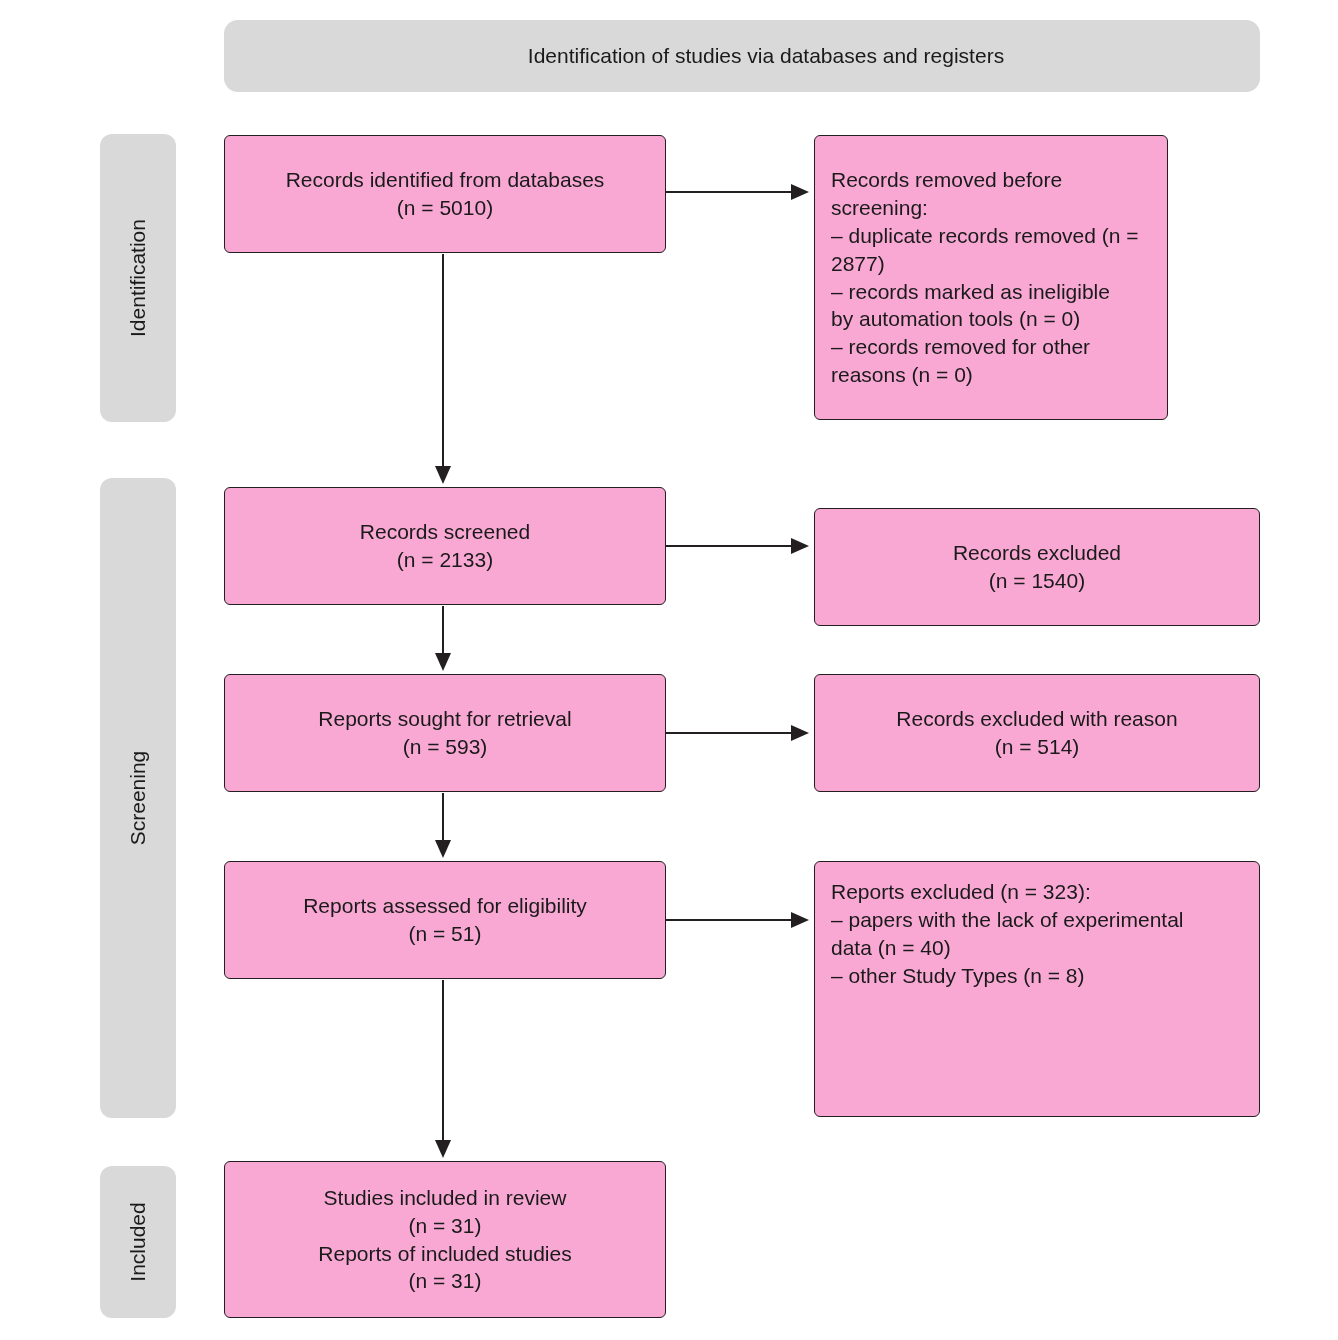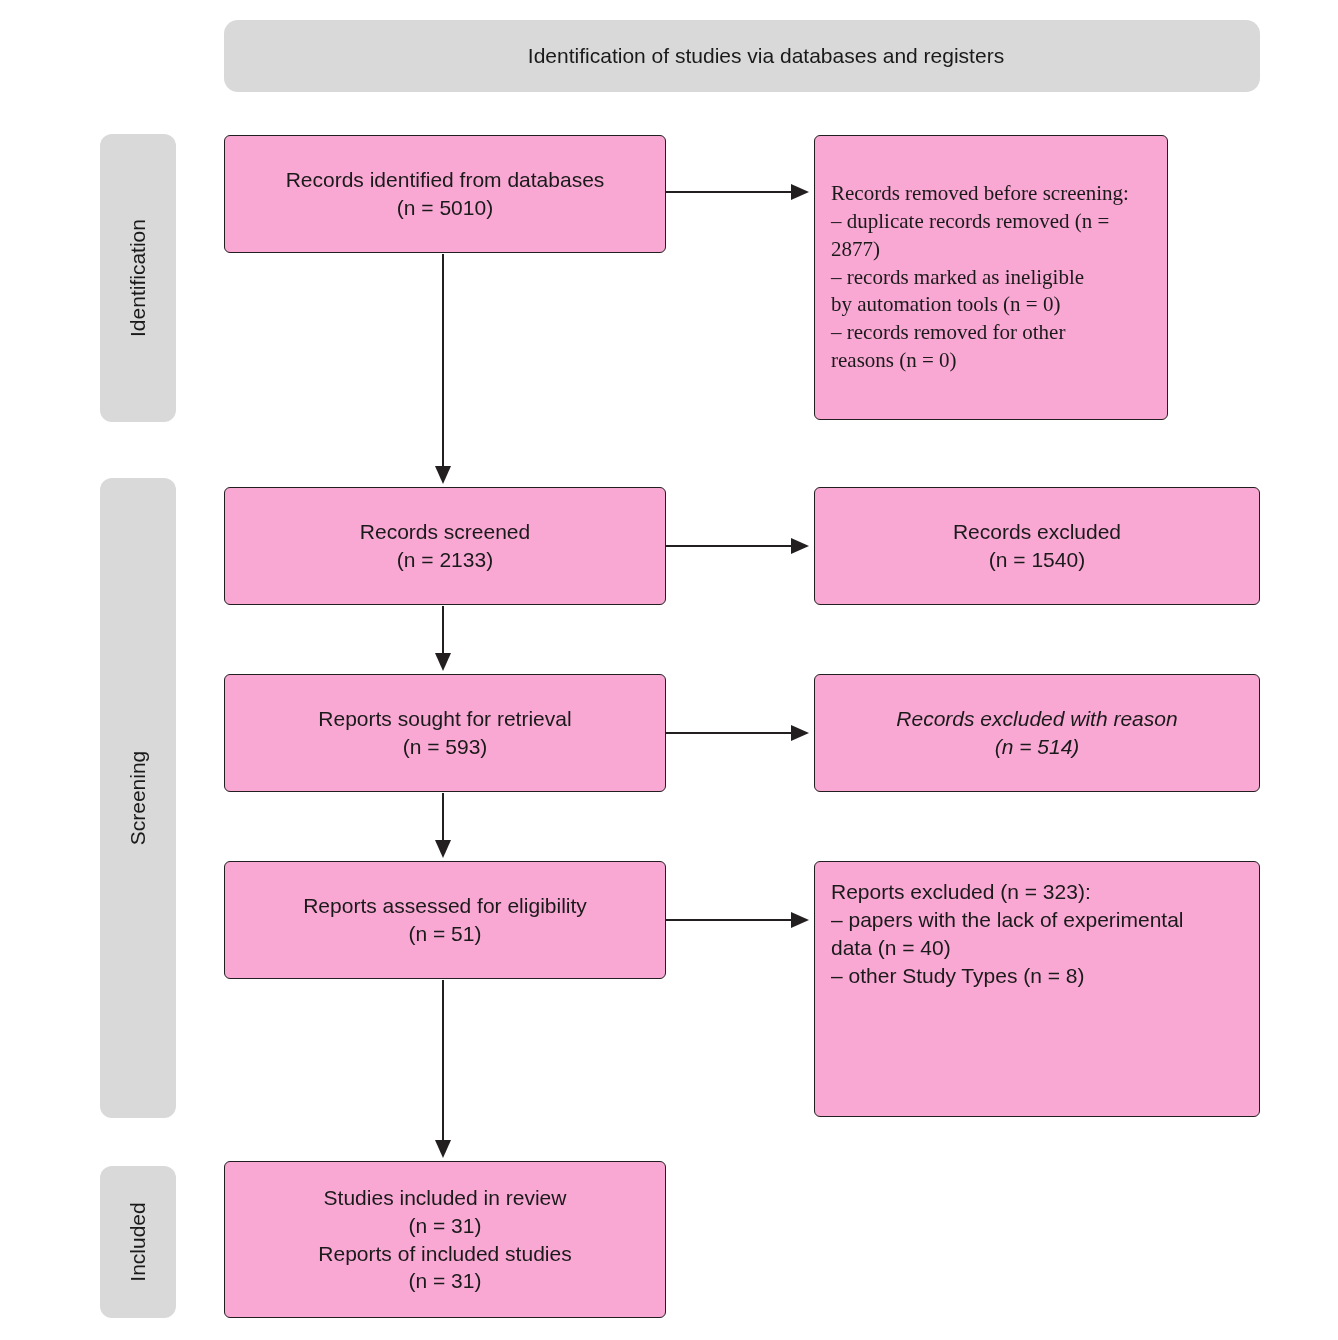--- a/index.html
+++ b/index.html
@@ -142,35 +142,35 @@
 (n = 51)</div>
   </div>
 
   <div class="box" style="left:224px; top:1161px; width:442px; height:157px;">
     <div class="inner center-text">Studies included in review
 (n = 31)
 Reports of included studies
 (n = 31)</div>
   </div>
 
-  <div class="box" style="left:814px; top:135px; width:354px; height:285px; justify-content:flex-start;font-family:Liberation Serif, serif;">
+  <div class="box" style="left:814px; top:135px; width:354px; height:285px; justify-content:flex-start;">
     <div class="inner left-text">Records removed before screening:
 – duplicate records removed (n = 2877)
 – records marked as ineligible
    by automation tools (n = 0)
 – records removed for other
    reasons (n = 0)</div>
   </div>
 
-  <div class="box" style="left:814px; top:487px; width:446px; height:118px;">
+  <div class="box" style="left:814px; top:508px; width:446px; height:118px;">
     <div class="inner center-text">Records excluded
 (n = 1540)</div>
   </div>
 
-  <div class="box" style="left:814px; top:674px; width:446px; height:118px;font-style:italic;">
+  <div class="box" style="left:814px; top:674px; width:446px; height:118px;">
     <div class="inner center-text">Records excluded with reason
 (n = 514)</div>
   </div>
 
   <div class="box" style="left:814px; top:861px; width:446px; height:256px; align-items:flex-start; justify-content:flex-start; padding-top:16px;">
     <div class="inner left-text">Reports excluded (n = 323):
 – papers with the lack of experimental
    data (n = 40)
 – other Study Types (n = 8)</div>
   </div>

